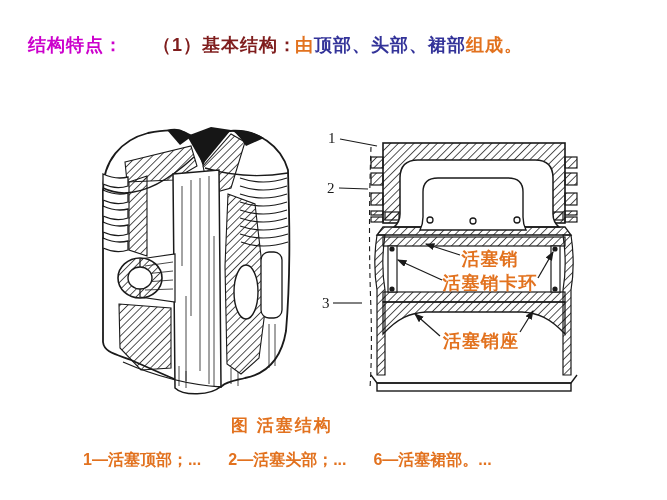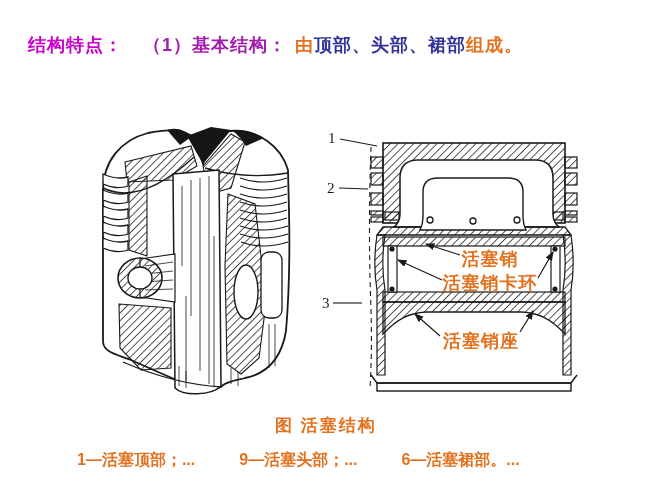--- a/index.html
+++ b/index.html
@@ -3,36 +3,36 @@
 <meta charset="utf-8">
 <style>
   html,body{margin:0;padding:0;background:#fff;}
   .stage{position:relative;width:667px;height:500px;background:#fff;overflow:hidden;
          font-family:"Liberation Sans",sans-serif;}
   .title-line span{position:absolute;top:33px;font-size:18px;font-weight:bold;letter-spacing:1px;white-space:nowrap;}
   .t1{left:28px;}
   .t2{left:143px;}
   .t3{left:285px;margin-left:10px;}
   .t3 span{position:static;font-size:18px;font-weight:bold;}
-  .caption{position:absolute;left:231px;top:414px;font-size:17px;font-weight:bold;letter-spacing:2px;white-space:nowrap;margin-left:44px;}
-  .legend{position:absolute;left:77px;top:450px;display:flex;gap:44px;font-size:16px;font-weight:bold;white-space:nowrap;}
+  .caption{position:absolute;left:231px;top:414px;font-size:17px;font-weight:bold;letter-spacing:2px;white-space:nowrap;}
+  .legend{position:absolute;left:83px;top:450px;display:flex;gap:27px;font-size:16px;font-weight:bold;white-space:nowrap;}
   svg{position:absolute;}
   .svg-left{left:83px;top:116px;}
   .svg-right{left:320px;top:120px;}
   svg text.cjk{font-family:"Liberation Sans",sans-serif;font-weight:bold;font-size:18px;letter-spacing:1px;}
   svg text.num{font-family:"Liberation Serif",serif;font-size:15px;}
 </style>
 </head>
 <body>
 
 <div class="stage">
 
   <div class="title-line">
     <span class="t1" style="color: rgb(204, 0, 204);">结构特点：</span>
-    <span class="t2" style="color: #a21caf;">（1）基本结构：</span>
+    <span class="t2" style="color: #7f1d1d; margin-left: 10px;">（1）基本结构：</span>
     <span class="t3">
       <span style="color: rgb(226, 114, 31);">由</span><span style="color: rgb(51, 51, 153);">顶部、头部、裙部</span><span style="color: rgb(226, 114, 31);">组成。</span>
     </span>
   </div>
 
   <svg class="svg-left" width="230" height="285" viewBox="0 0 230 285">
     <defs>
       <pattern id="hl" patternUnits="userSpaceOnUse" width="5.5" height="5.5" patternTransform="rotate(45)">
         <line x1="0" y1="0" x2="0" y2="5.5" stroke="#1a1a1a" stroke-width="1.5"></line>
       </pattern>
@@ -194,17 +194,17 @@
     </g>
 
     <text class="cjk" x="170" y="145" text-anchor="middle" fill="#e2721f">活塞销</text>
     <text class="cjk" x="170" y="169" text-anchor="middle" fill="#e2721f">活塞销卡环</text>
     <text class="cjk" x="161" y="227" text-anchor="middle" fill="#e2721f">活塞销座</text>
   </svg>
 
   <div class="caption" style="color: rgb(226, 114, 31);">图 活塞结构</div>
   <div class="legend">
     <span style="color: rgb(226, 114, 31);">1—活塞顶部；...</span>
-    <span style="color: rgb(226, 114, 31);">9—活塞头部；...</span>
+    <span style="color: rgb(226, 114, 31);">2—活塞头部；...</span>
     <span style="color: rgb(226, 114, 31);">6—活塞裙部。...</span>
   </div>
 
 </div>
 
 </body></html>

